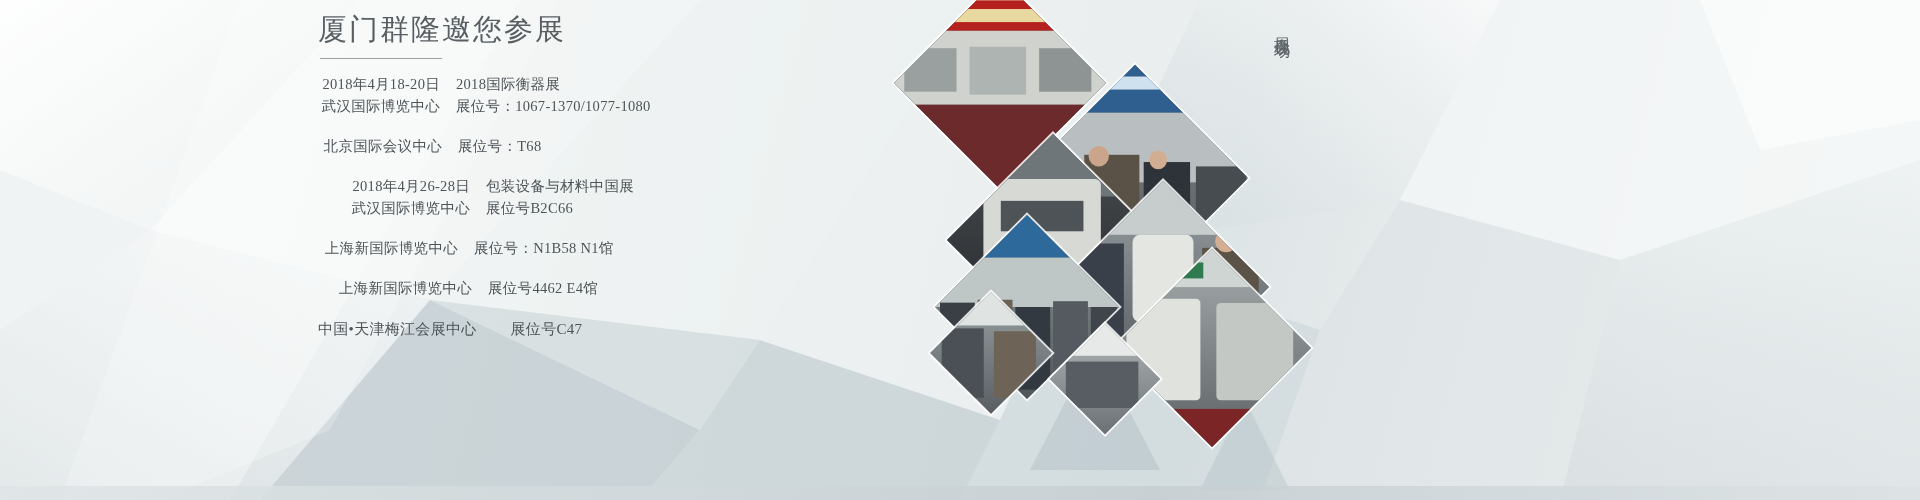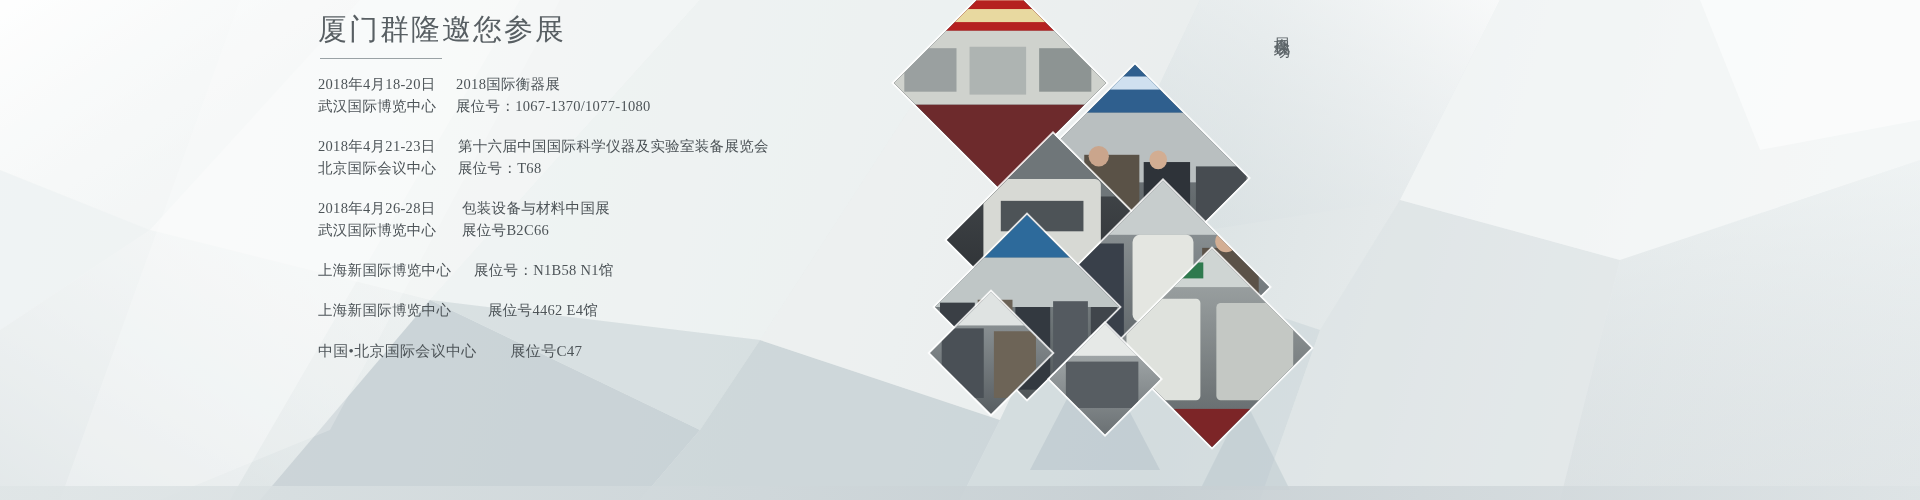--- a/index.html
+++ b/index.html
@@ -75,26 +75,26 @@
   }
 
   .event .row {
     display: flex;
     align-items: baseline;
     font-size: 14.5px;
     line-height: 22px;
     letter-spacing: .3px;
   }
 
-  .event .c1 { min-width: 122px; }
+  .event .c1 { min-width: 122px; text-align: right; }
   .event .c2 { margin-left: 16px; }
 
   .event.e1 .c1 { min-width: 122px; }
   .event.e2 .c1 { min-width: 124px; }
-  .event.e3 .c1 { min-width: 128px; }
+  .event.e3 .c1 { min-width: 128px; margin-left: 24px; }
   .event.e4 .c1 { min-width: 140px; }
   .event.e5 .c1 { min-width: 154px; }
 
   
   .event.e6 .row { font-size: 15px; line-height: 24px; }
   .event.e6 .c1 { min-width: 0; }
   .event.e6 .c2 { margin-left: 34px; }
 
   
   .vertical-label {
@@ -210,24 +210,20 @@
         <span class="c2">2018国际衡器展</span>
       </div>
       <div class="row">
         <span class="c1">武汉国际博览中心</span>
         <span class="c2">展位号：1067-1370/1077-1080</span>
       </div>
     </div>
 
     <div class="event e2">
       <div class="row">
-        <span class="c1">2018年4月21-23日</span>
-        <span class="c2">第十六届中国国际科学仪器及实验室装备展览会</span>
-      </div>
-      <div class="row">
         <span class="c1">北京国际会议中心</span>
         <span class="c2">展位号：T68</span>
       </div>
     </div>
 
     <div class="event e3">
       <div class="row">
         <span class="c1">2018年4月26-28日</span>
         <span class="c2">包装设备与材料中国展</span>
       </div>
@@ -246,21 +242,21 @@
 
     <div class="event e5">
       <div class="row">
         <span class="c1">上海新国际博览中心</span>
         <span class="c2">展位号4462 E4馆</span>
       </div>
     </div>
 
     <div class="event e6">
       <div class="row">
-        <span class="c1">中国•北京国际会议中心</span>
+        <span class="c1">中国•天津梅江会展中心</span>
         <span class="c2">展位号C47</span>
       </div>
     </div>
 
   </div>
 
   <div class="vertical-label">展会现场</div>
 
   <div class="collage">
 

